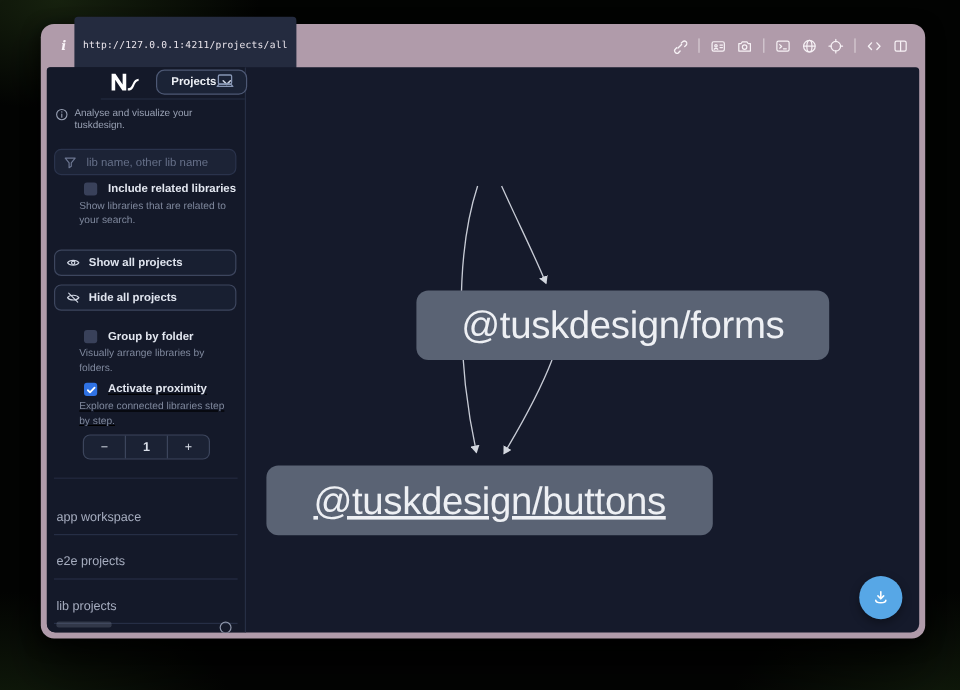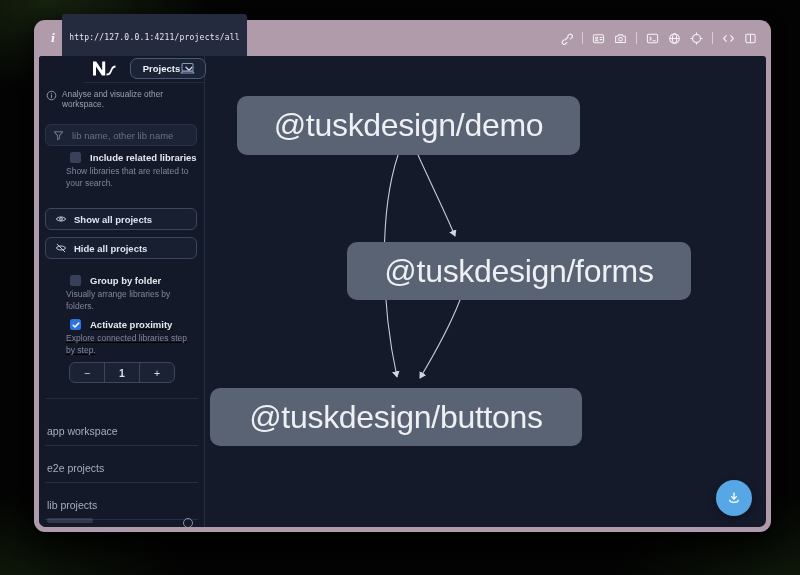--- a/index.html
+++ b/index.html
@@ -53,21 +53,21 @@
   .group-row:first-child{padding-top:14px;}
   .partial-row-text{position:absolute;left:8px;top:462px;width:46px;height:5px;border-radius:2px;background:rgba(160,168,186,.22);}
   .partial-circle{position:absolute;left:144px;top:462px;width:10px;height:10px;border:1px solid #8b93a7;border-radius:50%;box-sizing:border-box;}
   
   .canvas{position:absolute;left:167px;right:0;top:0;bottom:0;}
   .edges{position:absolute;left:0;top:0;width:100%;height:100%;}
   .gnode{position:absolute;background:#5a6374;border-radius:10px;display:flex;align-items:center;justify-content:center;
     color:#eef0f4;font-size:32px;letter-spacing:-0.3px;}
   .node-demo{left:31px;top:40px;width:343px;height:59px;}
   .node-forms{left:141px;top:186px;width:344px;height:58px;}
-  .node-buttons{left:4px;top:332px;width:372px;height:58px;}
+  .node-buttons{left:16px;top:332px;width:372px;height:58px;text-decoration:underline;}
   .fab{position:absolute;left:510px;top:424px;width:36px;height:36px;border-radius:50%;background:#57a7e6;
     display:flex;align-items:center;justify-content:center;box-shadow:0 3px 8px rgba(0,0,0,.35);}
 </style>
 </head>
 <body>
 
 <div class="window">
 
   <div class="browser-bar">
     <span class="info-glyph">i</span>
@@ -156,21 +156,21 @@
             </svg>
         </span>
       </div>
 
       <div class="sb-tagline">
         <svg width="11" height="11" viewBox="0 0 12 12" fill="none" stroke="#99a1b4" stroke-width="1" style="flex:0 0 auto;margin-top:1px;">
             <circle cx="6" cy="6" r="4.7"></circle>
             <path d="M6 5.4v3" stroke-linecap="round"></path>
             <circle cx="6" cy="3.6" r="0.6" fill="#99a1b4" stroke="none"></circle>
           </svg>
-        <span>Analyse and visualize other workspace.</span>
+        <span>Analyse and visualize your tuskdesign.</span>
       </div>
 
       <div class="search-box">
         <svg width="11" height="11" viewBox="0 0 12 12" fill="none" stroke="#6b7590" stroke-width="1.1" stroke-linejoin="round">
             <path d="M1.5 2h9L7 6.2v3.2L5 10.6V6.2z"></path>
           </svg>
         <input value="" placeholder="lib name, other lib name" style="">
       </div>
 
       <div class="cb-row" style="top:96px;">
@@ -239,23 +239,20 @@
         <defs>
           <marker id="arrow" markerWidth="7" markerHeight="7" refX="5.2" refY="3.5" orient="auto">
             <path d="M0,0 L6,3.5 L0,7 z" fill="#d2d6de"></path>
           </marker>
         </defs>
         <path d="M212,99 C226,130 240,158 249,180" fill="none" stroke="#c7cbd5" stroke-width="1.1" marker-end="url(#arrow)"></path>
         <path d="M192,99 C172,160 176,252 191,321" fill="none" stroke="#c7cbd5" stroke-width="1.1" marker-end="url(#arrow)"></path>
         <path d="M254,244 C242,275 226,302 214,322" fill="none" stroke="#c7cbd5" stroke-width="1.1" marker-end="url(#arrow)"></path>
       </svg>
 
-      <div class="gnode node-demo">
-        <span>@tuskdesign/demo</span>
-      </div>
       <div class="gnode node-forms">
         <span>@tuskdesign/forms</span>
       </div>
       <div class="gnode node-buttons">
         <span>@tuskdesign/buttons</span>
       </div>
 
       <div class="fab">
         <svg width="16" height="16" viewBox="0 0 16 16" fill="none" stroke="#ffffff" stroke-width="1.3" stroke-linecap="round" stroke-linejoin="round">
             <path d="M8 3.2v5.6"></path>

